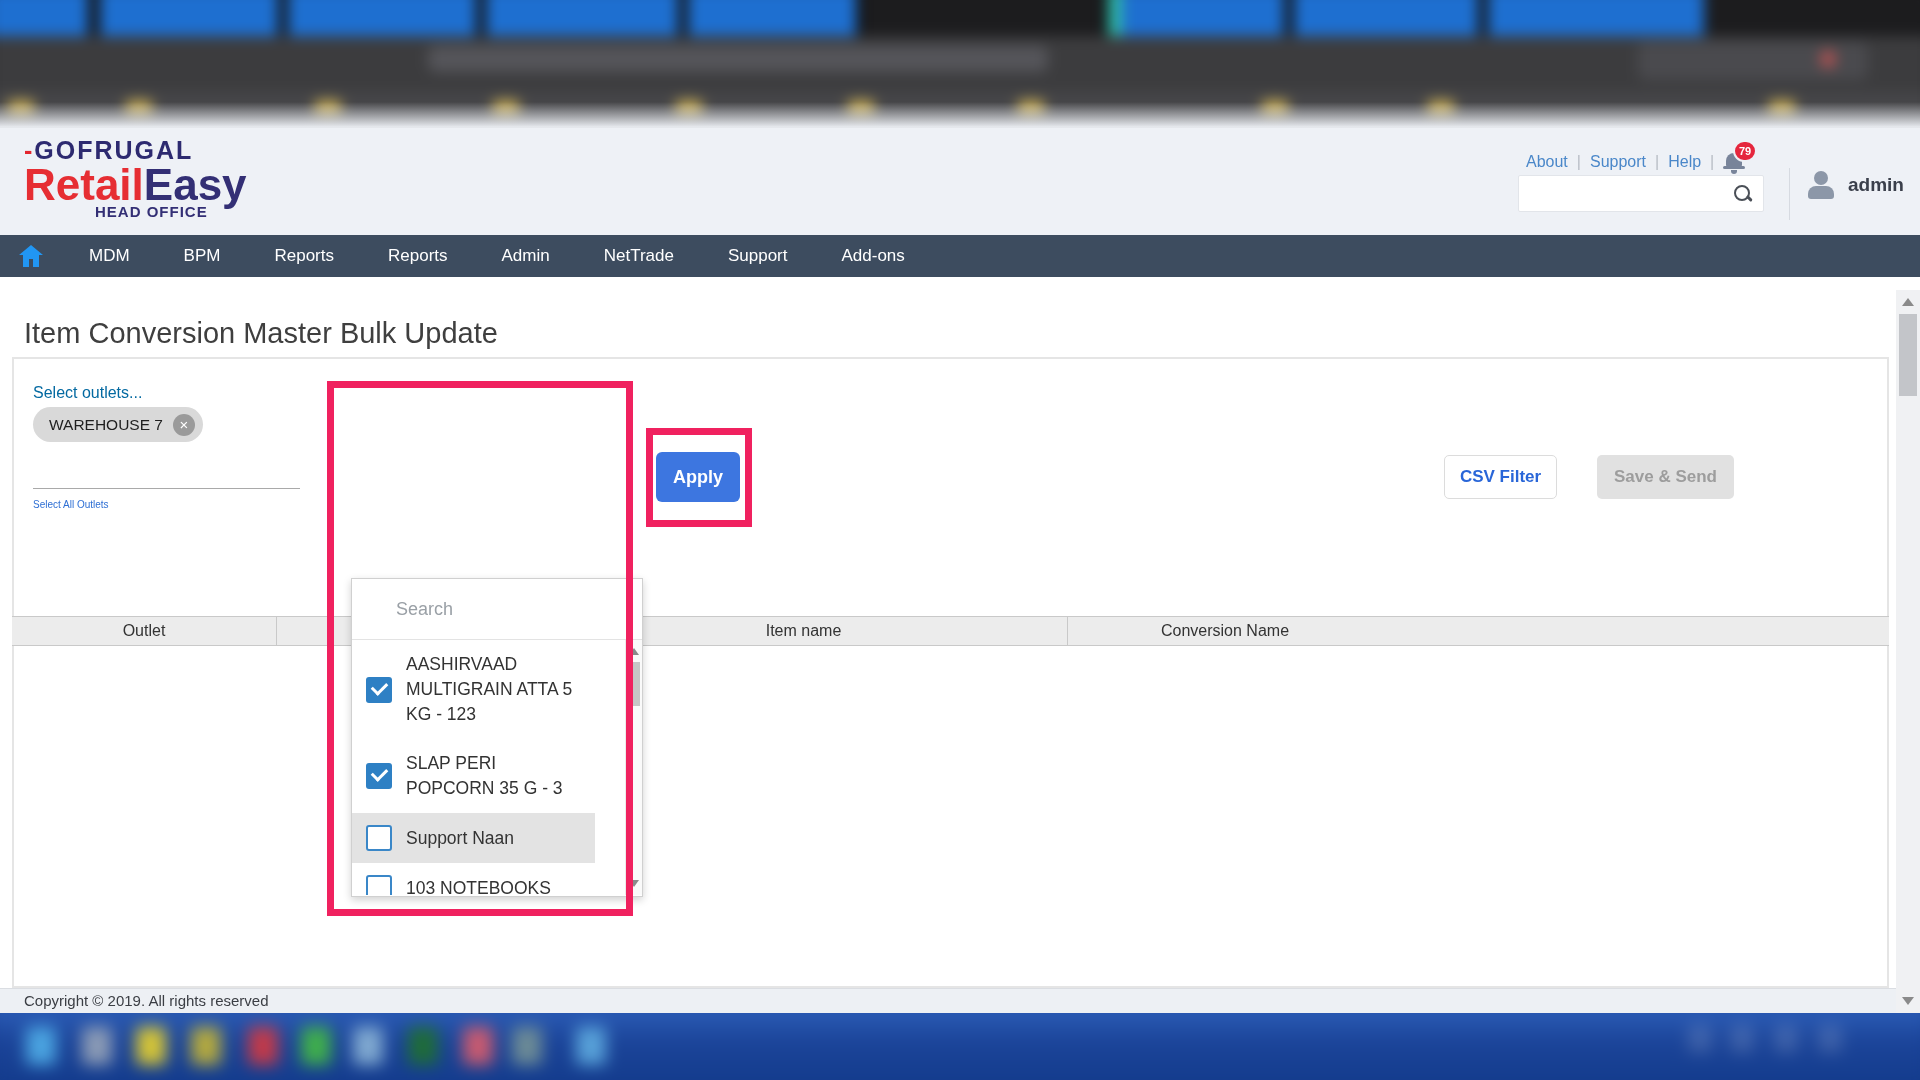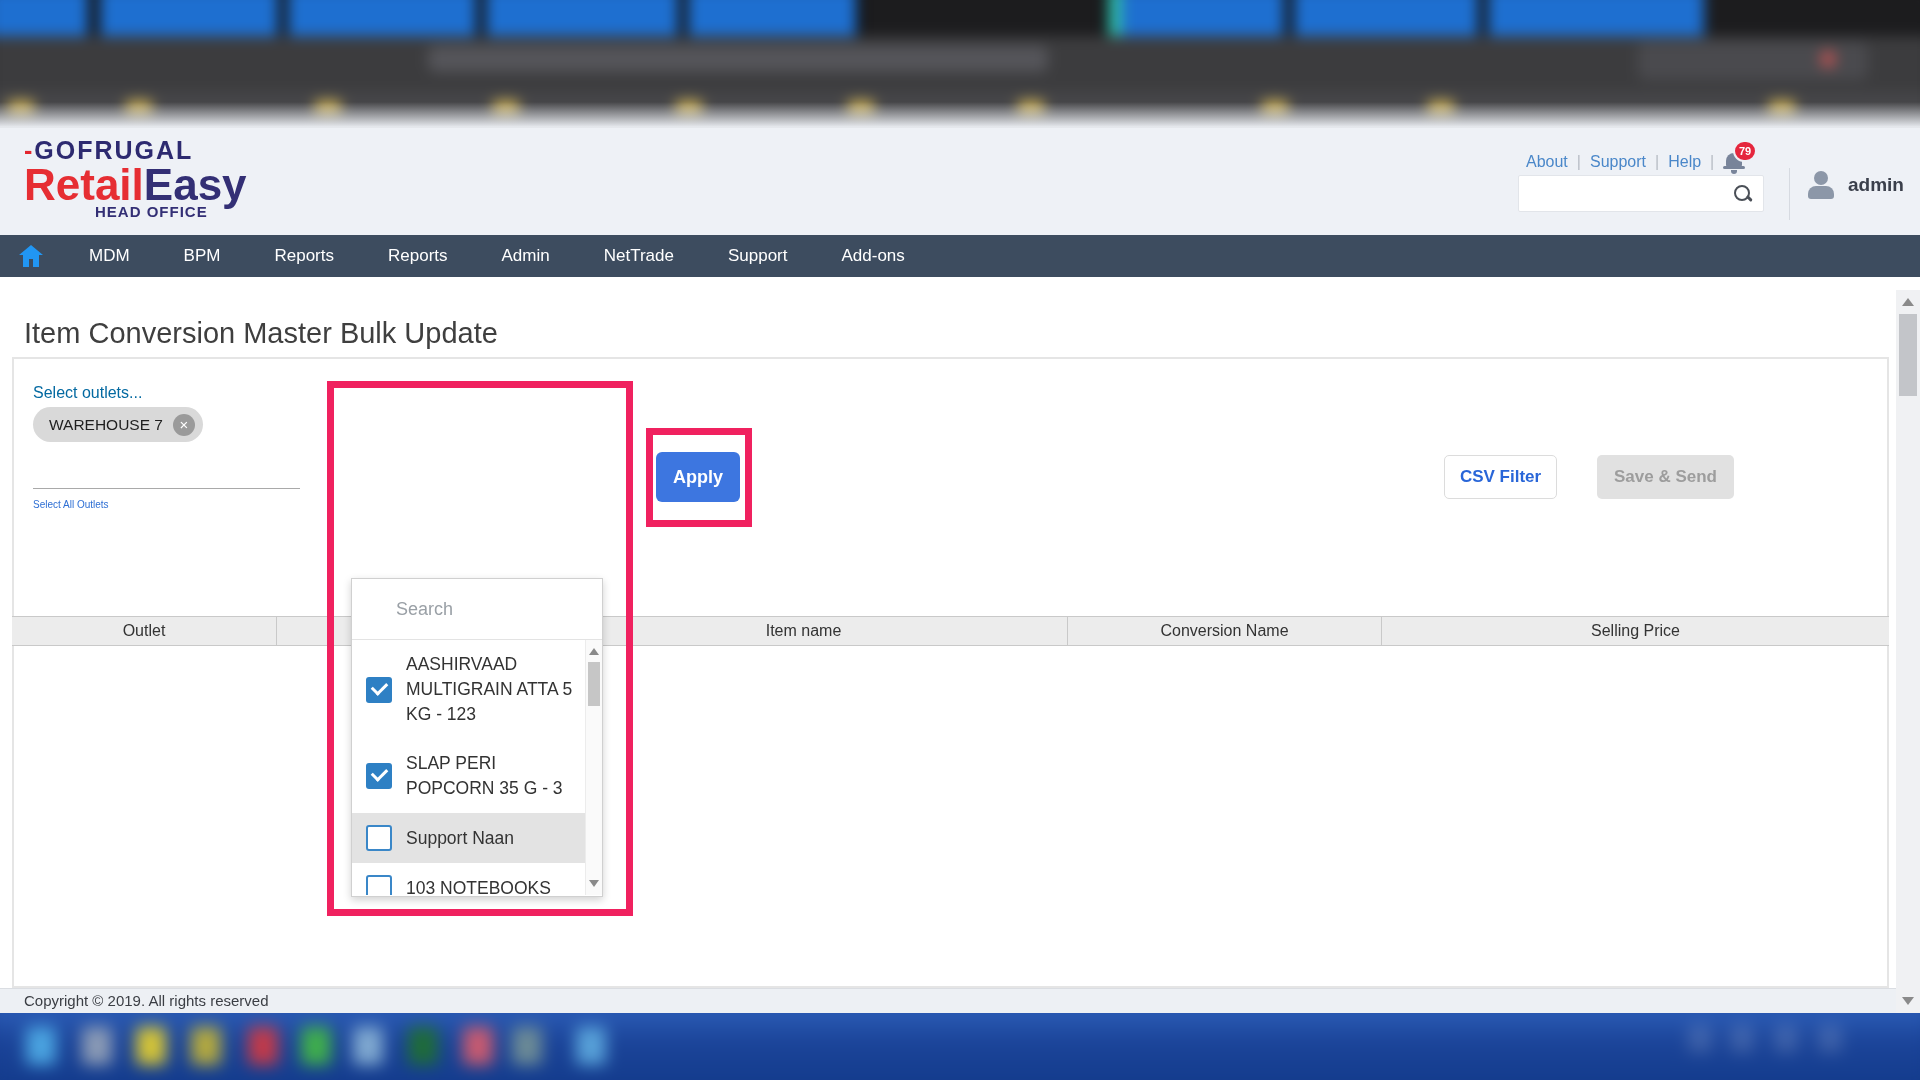--- a/index.html
+++ b/index.html
@@ -102,21 +102,21 @@
     border-right:6px solid transparent; border-bottom:8px solid #8a8a8a; }
   .vs-thumb { position:absolute; left:3px; top:24px; width:18px; height:82px; background:#c3c5c9; }
   .vs-down { position:absolute; left:6px; bottom:8px; width:0; height:0; border-left:6px solid transparent;
     border-right:6px solid transparent; border-top:8px solid #8a8a8a; }
 
   .footer { position:absolute; left:0; top:711px; width:1896px; height:25px; background:#edf0f4;
     border-top:1px solid #dadde2; }
   .footer span { position:absolute; left:24px; top:3px; font-size:15px; color:#3b3e44; }
 
   
-  .dropdown { position:absolute; left:351px; top:578px; width:252px; height:319px; background:#fff;
+  .dropdown { position:absolute; left:351px; top:578px; width:292px; height:319px; background:#fff;
     border:1px solid #d0d0d0; box-shadow:0 3px 8px rgba(0,0,0,0.18); z-index:40; }
   .dd-search { position:relative; height:61px; border-bottom:1px solid #e3e3e3; }
   .dd-search input { position:absolute; left:44px; top:14px; width:190px; height:32px; border:none; outline:none;
     font-size:18px; color:#444; font-family:"Liberation Sans",sans-serif; }
   .dd-search input::placeholder { color:#9aa0a6; }
   .dd-list { position:relative; height:255px; overflow:hidden; }
   .dd-item { position:relative; width:243px; display:flex; align-items:center; gap:14px; padding:12px 0 12px 14px; }
   .dd-item.highlighted { background:#e3e3e3; }
   .dd-text { width:178px; font-size:17.5px; line-height:25px; color:#333; }
   .cb { flex:0 0 auto; width:26px; height:26px; border-radius:3px; position:relative; cursor:pointer; }
@@ -251,21 +251,20 @@
 
   <button class="btn apply-btn">Apply</button>
   <button class="btn csv-btn">CSV Filter</button>
   <button class="btn save-btn">Save &amp; Send</button>
 
   <div class="table-head">
     <div class="th" style="width:265px">Outlet</div>
     <div class="th" style="width:263px"></div>
     <div class="th" style="width:528px">Item name</div>
     <div class="th" style="width:314px">Conversion Name</div>
-    <div class="th" style="width:507px">Selling Price</div>
   </div>
 
   <div class="v-scroll">
     <div class="vs-up"></div>
     <div class="vs-thumb"></div>
     <div class="vs-down"></div>
   </div>
 
   <div class="footer">
     <span>Copyright © 2019. All rights reserved</span>

